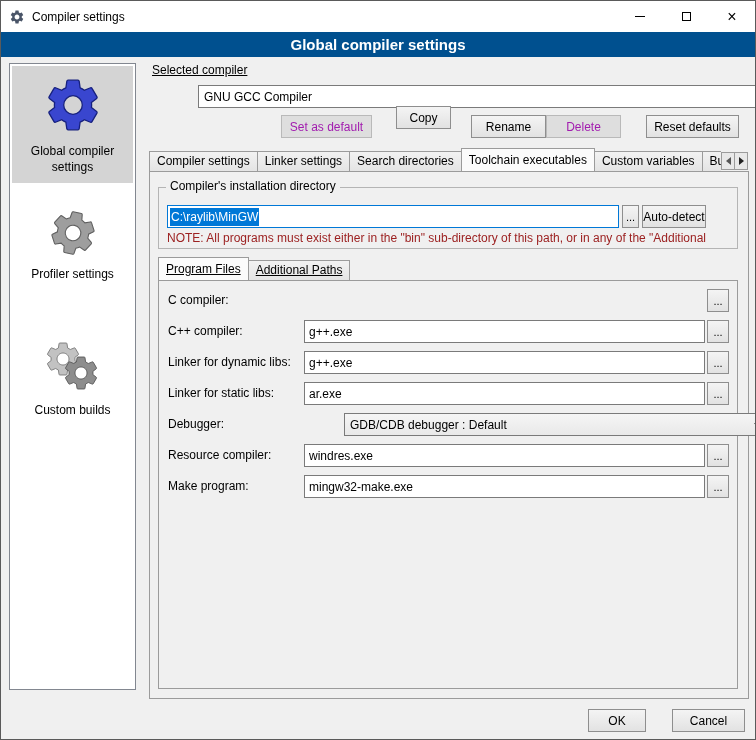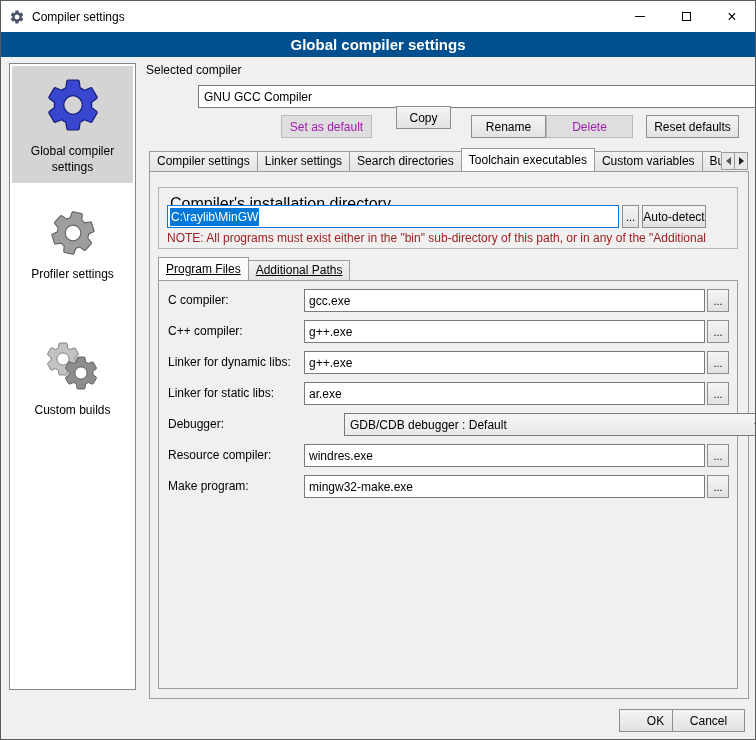--- a/index.html
+++ b/index.html
@@ -41,26 +41,26 @@
          font-family:"Liberation Sans",sans-serif; font-size:12px; color:#000; cursor:pointer; }
   .btn.disabled { background:#dedede; border-color:#b9b9b9; color:#a21caf; }
   .mini-btn { position:absolute; height:23px; background:linear-gradient(#f4f4f4,#e2e2e2); border:1px solid #8e8e8e;
               font-family:"Liberation Sans",sans-serif; font-size:11px; cursor:pointer; }
   .combo { position:absolute; height:23px; background:#fff; border:1px solid #7a7a7a; cursor:pointer;margin-left:40px; }
   .combo-text { position:absolute; left:5px; top:4px; font-size:12px; white-space:nowrap; }
   .combo-arrow { position:absolute; right:6px; top:9px; width:0; height:0;
                  border-left:4px solid transparent; border-right:4px solid transparent; border-top:5px solid #3c3c3c; }
 
   
-  .sel-compiler-lbl { left:145px; top:62px; }
+  .sel-compiler-lbl { left:151px; top:62px;text-decoration:underline; }
   .main-combo { left:157px; top:84px; width:584px; }
   .btn-setdefault { left:280px; top:114px; width:91px; }
   .btn-copy { left:395px; top:105px; width:55px; }
   .btn-rename { left:470px; top:114px; width:75px; }
-  .btn-delete { left:545px; top:114px; width:87px; }
+  .btn-delete { left:545px; top:114px; width:75px; }
   .btn-reset { left:645px; top:114px; width:93px; }
 
   
   .tabstrip { position:absolute; display:flex; align-items:flex-end; overflow:hidden; z-index:5; }
   .tabs-main { left:148px; top:147px; width:572px; height:23px; }
   .tabs-inner { left:157px; top:256px; width:420px; height:23px;text-decoration:underline; }
   .tab { height:20px; line-height:19px; padding:0 7px; background:linear-gradient(#f2f2f2,#e4e4e4);
          border:1px solid #9b9b9b; border-bottom:none; margin-right:-1px; white-space:nowrap; font-size:12px; cursor:pointer; flex:0 0 auto; }
   .tab.active { height:24px; line-height:23px; background:#fbfbfb; margin-bottom:-1px; position:relative; z-index:6; }
   .tab.tab-cut { width:60px; overflow:hidden; }
@@ -69,39 +69,39 @@
                display:flex; align-items:center; justify-content:center; cursor:pointer; }
   .tri-left { width:0; height:0; border-top:4px solid transparent; border-bottom:4px solid transparent; border-right:5px solid #555; }
   .tri-right { width:0; height:0; border-top:4px solid transparent; border-bottom:4px solid transparent; border-left:5px solid #222; }
 
   .panel { position:absolute; background:#f0f0f0; border:1px solid #9b9b9b; }
   .outer-panel { left:148px; top:170px; width:600px; height:528px; }
   .inner-panel { left:157px; top:279px; width:580px; height:409px; }
 
   
   .groupbox { position:absolute; left:157px; top:186px; width:580px; height:62px; border:1px solid #b4b4b4; }
-  .group-label { position:absolute; left:165px; top:178px; background:#f0f0f0; padding:0 4px; font-size:16px;margin-top:16px; }
+  .group-label { position:absolute; left:165px; top:178px; background:#f0f0f0; padding:0 4px; font-size:12px; }
   .dir-input { position:absolute; left:166px; top:204px; width:452px; height:23px; background:#fff; border:1px solid #0078d7;
                display:flex; align-items:center; padding-left:2px; cursor:text; }
   .dir-selection { background:#0078d7; color:#fff; font-size:12px; padding:2px 1px; white-space:nowrap; }
   .dir-browse { left:621px; top:204px; width:17px; }
   .btn-autodetect { left:641px; top:204px; width:64px; }
   .note { position:absolute; left:166px; top:230px; width:568px; color:#9c2121; font-size:12px;
           white-space:nowrap; overflow:hidden; }
 
   
   .frow { position:absolute; left:157px; width:580px; height:23px; }
   .flabel { position:absolute; left:10px; top:4px; font-size:12px; white-space:nowrap;text-align:right; }
   .finput { position:absolute; left:146px; top:0; width:401px; height:23px; border:1px solid #7a7a7a; background:#fff;
             font-family:"Liberation Sans",sans-serif; font-size:12px; padding:0 4px; }
   .fbrowse { left:549px; top:0; width:22px; }
   .dbg-combo { left:146px; top:0; width:425px; background:linear-gradient(#f5f5f5,#e9e9e9); }
 
   
-  .ok-btn { left:618px; top:708px; width:73px; }
+  .ok-btn { left:587px; top:708px; width:58px; }
   .cancel-btn { left:671px; top:708px; width:73px; }
 </style>
 </head>
 <body>
 
 <div class="window">
 
   <div class="titlebar">
     <span class="app-icon">
       <svg viewBox="0 0 24 24" width="16" height="16">
@@ -197,21 +197,20 @@
   <div class="note">NOTE: All programs must exist either in the "bin" sub-directory of this path, or in any of the "Additional</div>
 
   <div class="panel inner-panel"></div>
   <div class="tabstrip tabs-inner">
     <div class="tab active">Program Files</div>
     <div class="tab">Additional Paths</div>
   </div>
 
   <div class="frow" style="top:288px">
     <span class="flabel">C compiler:</span>
-    <input class="finput" value="gcc.exe" style="">
     <button class="mini-btn fbrowse">...</button>
   </div>
   <div class="frow" style="top:319px">
     <span class="flabel">C++ compiler:</span>
     <input class="finput" value="g++.exe" style="">
     <button class="mini-btn fbrowse">...</button>
   </div>
   <div class="frow" style="top:350px">
     <span class="flabel">Linker for dynamic libs:</span>
     <input class="finput" value="g++.exe" style="">

